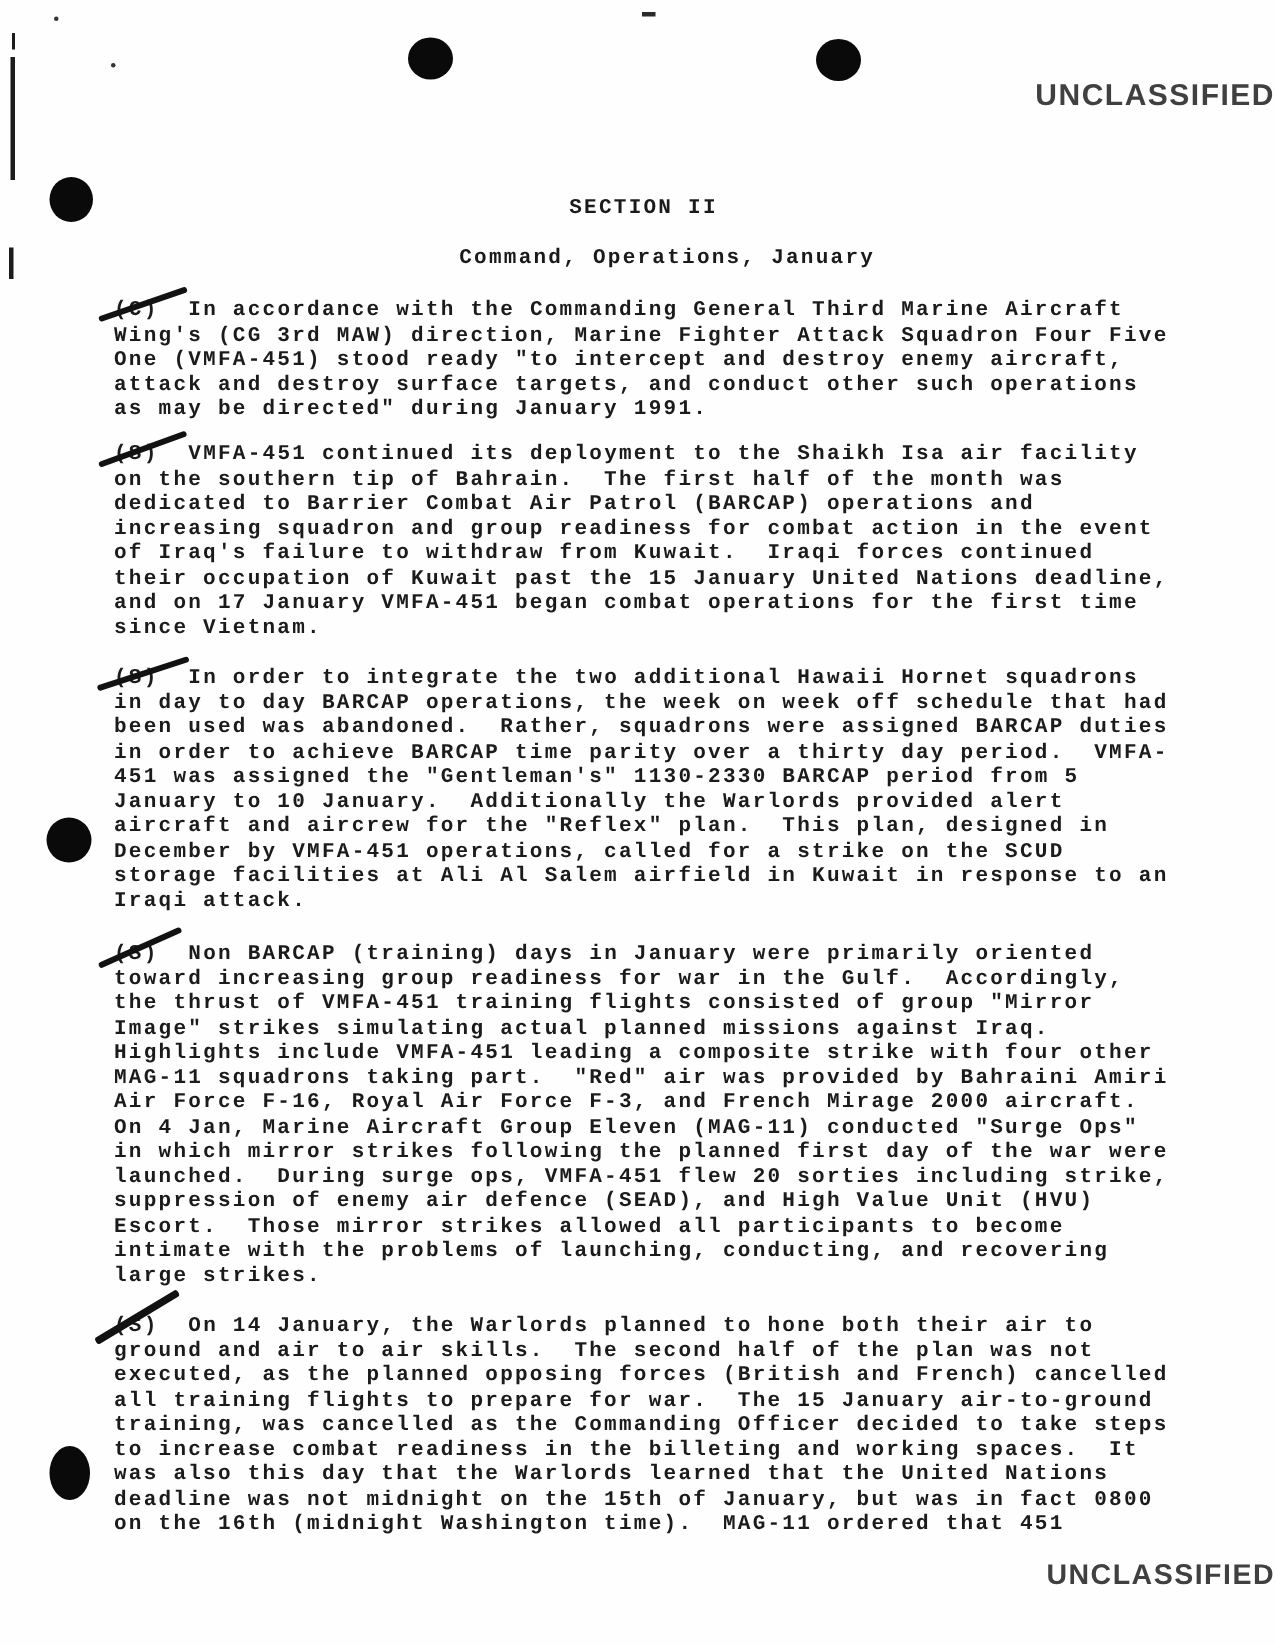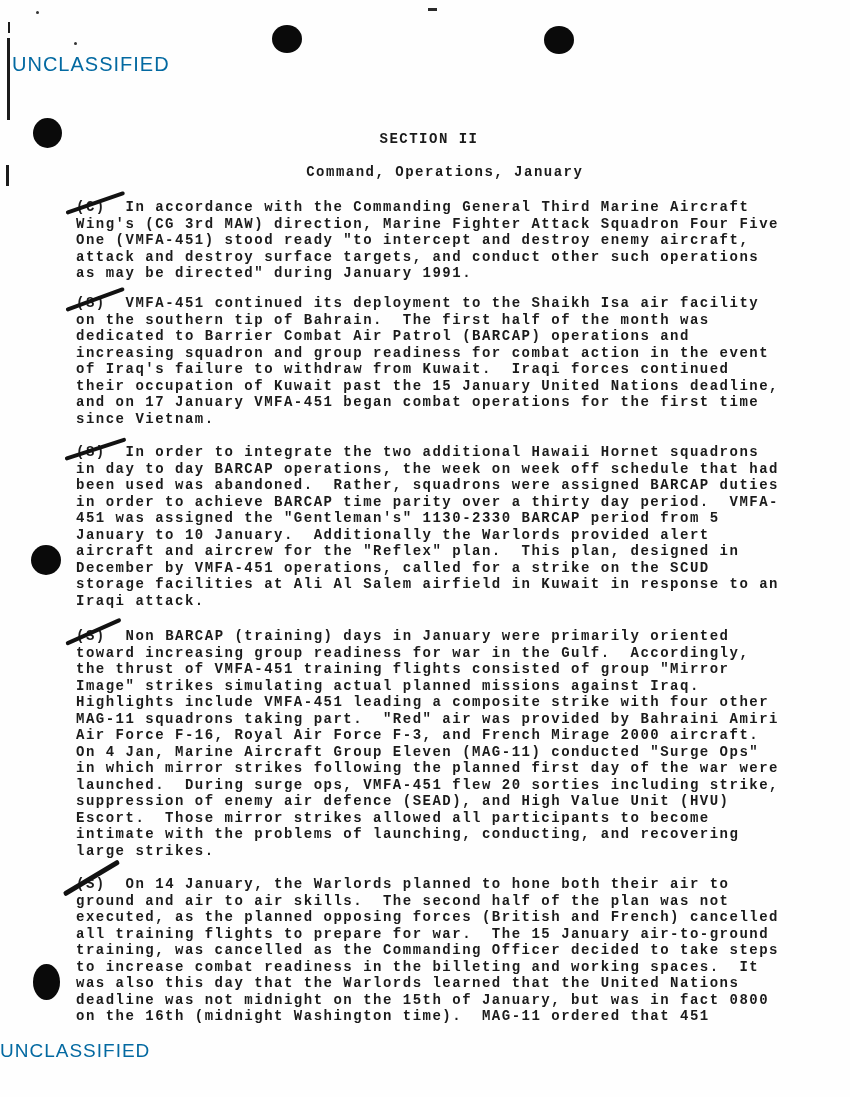--- a/index.html
+++ b/index.html
@@ -3,23 +3,23 @@
 <meta charset="utf-8">
 <style>
   html,body{margin:0;padding:0;background:#ffffff;}
   .page{
     position:relative;width:850px;height:1097px;background:#fefefe;
     overflow:hidden;font-family:"Liberation Mono","DejaVu Sans Mono",monospace;
     color:#1a1a1a;
   }
   
   .banner{
-    position:absolute;left:0;width:100%;text-align:left;
+    position:absolute;left:0;width:100%;text-align:right;
     font-family:"Liberation Sans","DejaVu Sans",sans-serif;
-    font-weight:400;color:#0369a1;
+    font-weight:700;color:#404040;
   }
   .banner.top{top:53px;font-size:20px;letter-spacing:1px;text-indent:12px;}
   .banner.bottom{top:1040px;font-size:19px;letter-spacing:1px;}
   
   .section-head{
     position:absolute;top:131px;left:0;width:100%;text-align:center;
     font-weight:700;font-size:14px;letter-spacing:1.5px;line-height:16.5px;
     text-indent:8px;white-space:pre;
   }
   

